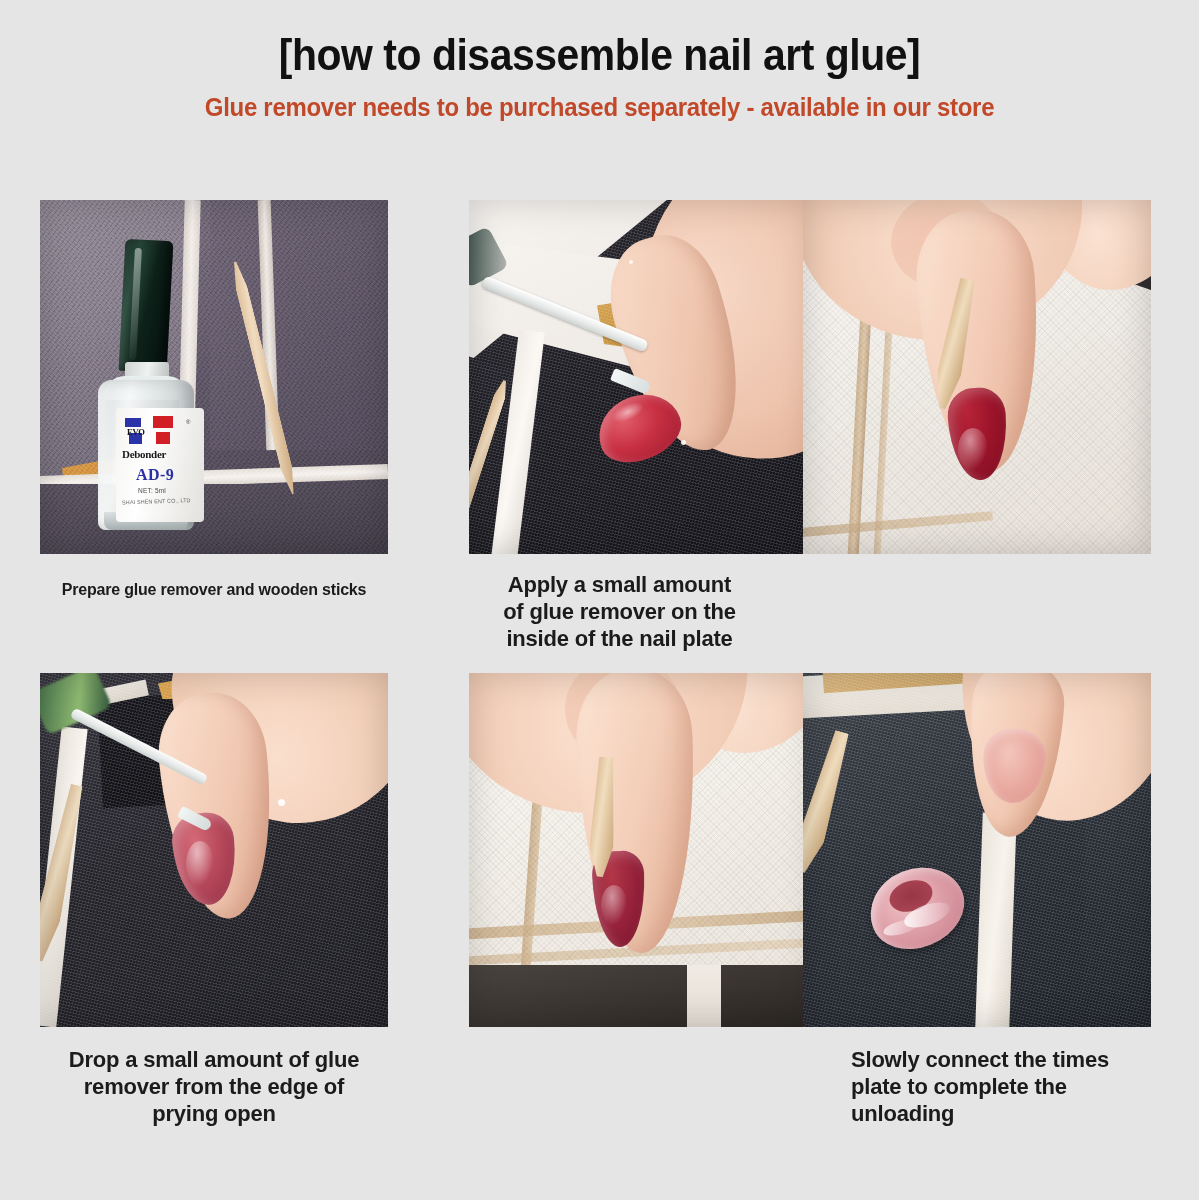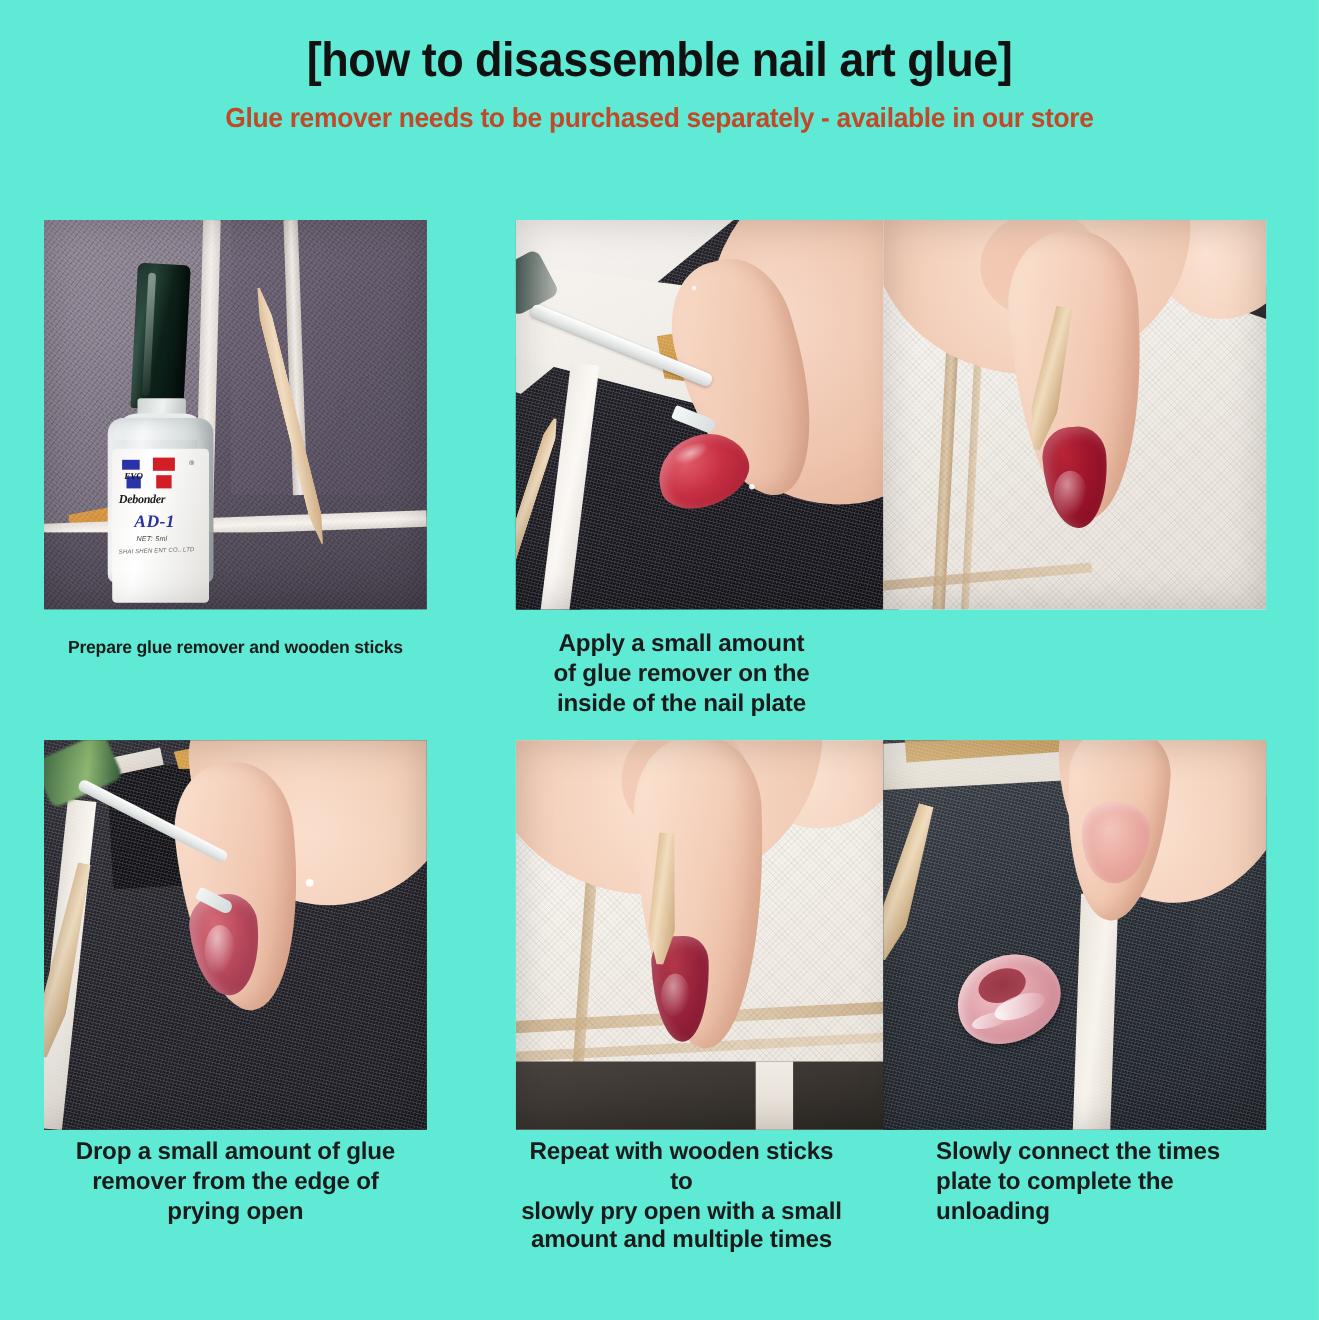--- a/index.html
+++ b/index.html
@@ -9,21 +9,21 @@
     width: 1199px; height: 1200px;
     background: #ffffff;
     font-family: "Liberation Sans", "DejaVu Sans", sans-serif;
     overflow: hidden;
   }
 
   .page {
     position: relative;
     width: 1199px;
     height: 1200px;
-    background: #5eead4;
+    background: #e5e5e5;
   }
 
   
   .header { padding-top: 32px; text-align: center; }
 
   .main-title {
     font-size: 44px;
     font-weight: 700;
     color: #111111;
     letter-spacing: -0.5px;
@@ -77,21 +77,21 @@
     line-height: 1.22;
     letter-spacing: -0.2px;
     text-align: center;
     white-space: pre-line;
   }
   .caption.small {
     font-size: 16px;
     margin-top: 26px;
   }
   .caption.left { text-align: left; padding-left: 48px; }
-  .caption.r2 { margin-top: 7px; }
+  .caption.r2 { margin-top: 20px; }
 
   
   .layer { position: absolute; }
 
   
   .grain {
     position: absolute; inset: 0;
     background-image:
       repeating-linear-gradient(38deg, rgba(255,255,255,.10) 0 1px, rgba(0,0,0,0) 1px 3px),
       repeating-linear-gradient(-52deg, rgba(0,0,0,.16) 0 1px, rgba(0,0,0,0) 1px 4px),
@@ -167,25 +167,24 @@
     background: linear-gradient(100deg, rgba(222,228,228,.92) 0%, rgba(248,250,250,.96) 28%, rgba(205,212,212,.92) 72%, rgba(170,178,180,.9) 100%);
     border-radius: 14px 14px 8px 8px;
     box-shadow: inset -8px 0 14px rgba(90,96,100,.35), inset 7px 0 10px rgba(255,255,255,.6);
   }
   .bottle .shoulder {
     position:absolute; left:12px; top:136px; width:84px; height:24px;
     background: linear-gradient(180deg,#e9eeee,#cfd5d5);
     border-radius: 40px 40px 6px 6px;
   }
   .bottle .label {
-    position:absolute; left:10px; top:168px; width:88px; height:140px;
+    position:absolute; left:24px; top:168px; width:88px; height:114px;
     background: linear-gradient(100deg,#f5f4f1,#ffffff 35%,#e2e1dd 100%);
     border-radius: 4px;
     overflow: hidden;
-    font-style: italic;
   }
   .lbl-logo { position:absolute; left:9px; top:8px; width:70px; height:30px; }
   .lbl-logo .bblue1 { position:absolute; left:0; top:2px; width:16px; height:9px; background:#2b33a8; }
   .lbl-logo .bblue2 { position:absolute; left:4px; top:17px; width:13px; height:11px; background:#2b33a8; }
   .lbl-logo .bred1  { position:absolute; left:28px; top:0px;  width:20px; height:12px; background:#d21f26; }
   .lbl-logo .bred2  { position:absolute; left:31px; top:16px; width:14px; height:12px; background:#d21f26; }
   .lbl-logo .brand  {
     position:absolute; left:2px; top:11px; width:68px;
     font-size:8.5px; font-weight:700; color:#15161a; letter-spacing:-.2px;
     font-family:"Liberation Serif", serif;
@@ -561,21 +560,21 @@
             <div class="label">
               <div class="lbl-logo">
                 <div class="bblue1"></div>
                   <div class="bblue2"></div>
                 <div class="bred1"></div>
                   <div class="bred2"></div>
                 <div class="brand">EVO</div>
                 <div class="reg">®</div>
               </div>
               <div class="lbl-deb">Debonder</div>
-              <div class="lbl-ad">AD-1</div>
+              <div class="lbl-ad">AD-9</div>
               <div class="lbl-net">NET: 5ml</div>
               <div class="lbl-fine">SHAI SHEN ENT CO., LTD</div>
             </div>
           </div>
           <div class="vign"></div>
         </div>
         <div class="caption small">Prepare glue remover and wooden sticks</div>
       </div>
 
       <div class="cell c2">
@@ -664,23 +663,20 @@
           <div class="layer dkband-gap"></div>
           <div class="layer hand-r"></div>
           <div class="layer hand"></div>
           <div class="layer knuck"></div>
           <div class="layer finger"></div>
           <div class="layer nail"></div>
           <div class="layer nail-hl"></div>
           <div class="layer stick"></div>
           <div class="vign"></div>
         </div>
-        <div class="caption r2">Repeat with wooden sticks to
-slowly pry open with a small
-amount and multiple times</div>
       </div>
 
       <div class="cell c3">
         <div class="photo p6">
           <div class="layer bg"></div>
           <div class="layer dk-r"></div>
           <div class="layer topwhite"></div>
           <div class="layer toptan"></div>
           <div class="layer rcorner"></div>
           <div class="layer rwhite"></div>

